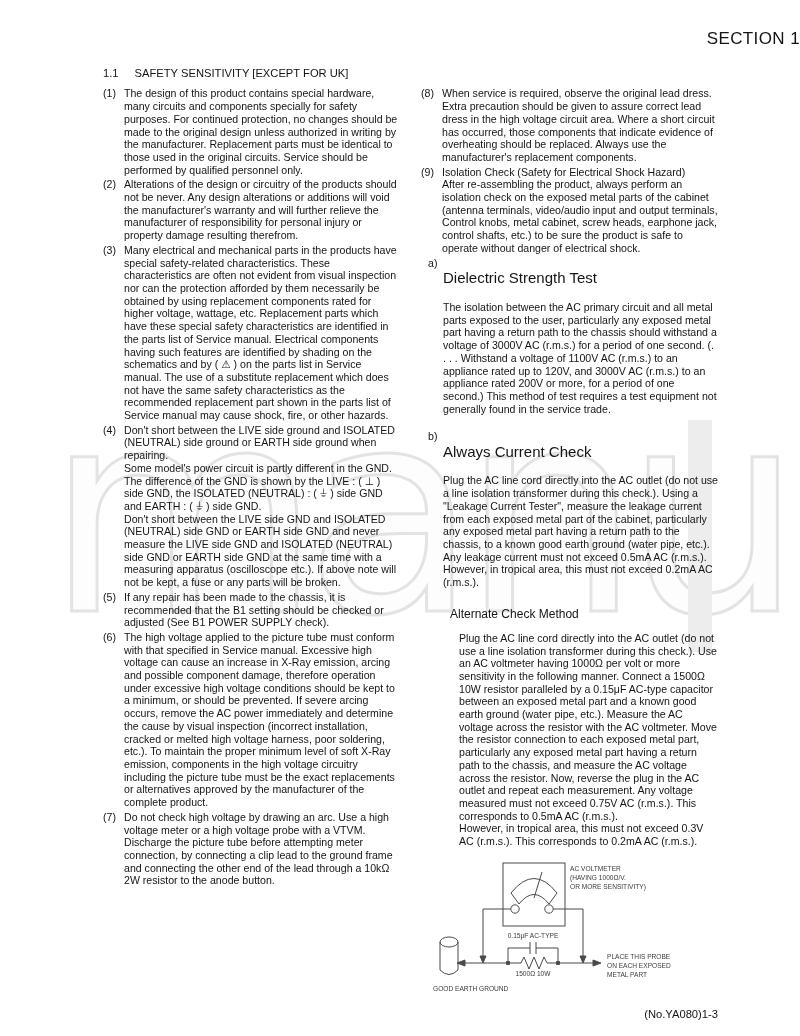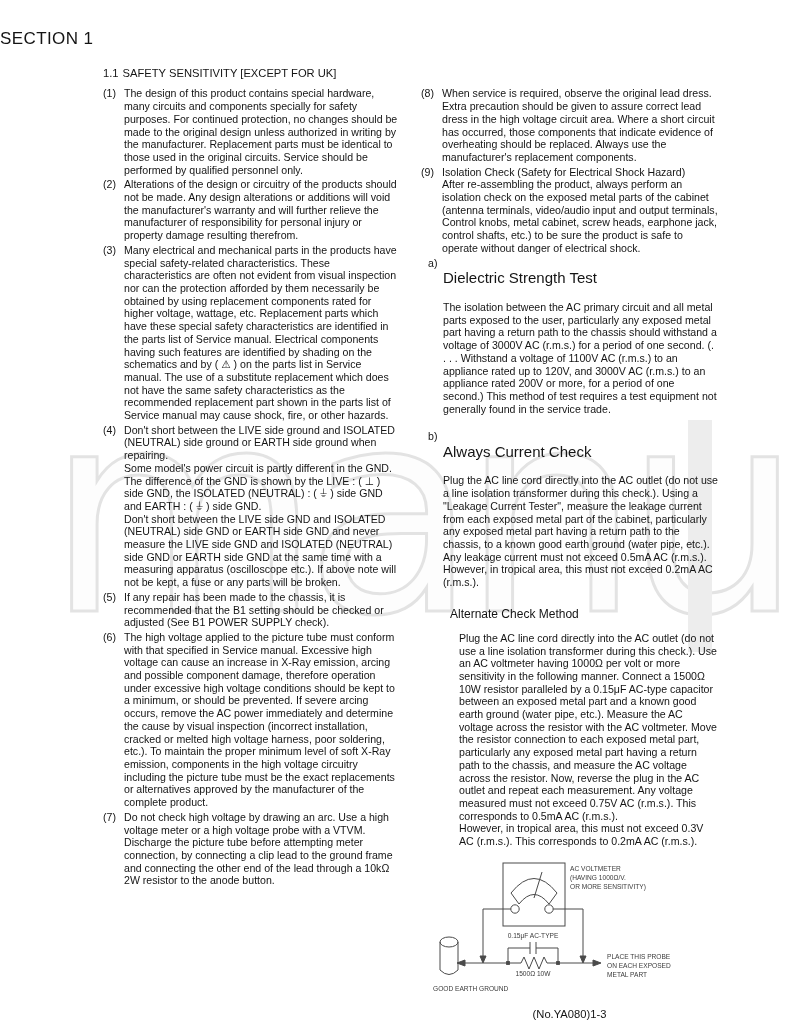--- a/index.html
+++ b/index.html
@@ -15,38 +15,38 @@
     font-family:"DejaVu Sans", sans-serif;
     font-size:282px; line-height:0.82; letter-spacing:-16px;
     color:#fdfdfd; -webkit-text-stroke:3px #e3e3e3;
     white-space:nowrap; user-select:none; pointer-events:none;
   }
   .watermark-bar {
     position:absolute; left:688px; top:420px; width:24px; height:232px;
     background:#ededed; z-index:0; pointer-events:none;
   }
   .content { position:relative; z-index:1; }
-  .doc-title { text-align:left; padding-top:28px; font-size:17px; line-height:1.32; letter-spacing:0.4px; }
+  .doc-title { text-align:right; padding-top:28px; font-size:17px; line-height:1.32; letter-spacing:0.4px; }
   .section-heading { margin:17px 0 8px 103px; font-size:11.2px; }
-  .section-heading .sec-num { margin-right:4px; }
+  .section-heading .sec-num { margin-right:16px; }
   .columns { display:flex; margin:0 82px 0 103px; gap:21px; align-items:flex-start; }
   .col { flex:1; min-width:0; font-size:10.6px; line-height:1.2; }
   .item { display:flex; margin-bottom:2px; }
   .item .num { flex:0 0 21px; }
   .item .body { flex:1; white-space:pre-line; }
   .sub-item { margin-left:7px; }
   .sub-item .num { flex:0 0 15px; }
   .sub-title { font-size:15px; margin-bottom:1px; }
   .alt-block { margin:6px 0 0 29px; }
   .alt-title { font-size:12px; margin-bottom:10px; }
   .alt-text { white-space:pre-line; margin-left:9px; }
   .diagram-wrap { margin:12px 0 0 10px; }
   .diagram-wrap svg { display:block; }
   .svg-label { font-family:"Liberation Sans", sans-serif; font-size:6.6px; fill:#3a3a3a; }
-  .footer { text-align:center; margin-top:8px; font-size:11.2px; }
+  .footer { text-align:right; margin-top:8px; font-size:11.2px; }
 </style>
 </head>
 <body>
 
 <div class="watermark">manual</div>
 <div class="watermark-bar"></div>
 
 <div class="content">
 
   <div class="doc-title">
@@ -59,21 +59,21 @@
 
   <div class="columns">
 
     <div class="col">
       <div class="item">
         <span class="num">(1)</span>
         <div class="body">The design of this product contains special hardware, many circuits and components specially for safety purposes. For continued protection, no changes should be made to the original design unless authorized in writing by the manufacturer. Replacement parts must be identical to those used in the original circuits. Service should be performed by qualified personnel only.</div>
       </div>
       <div class="item">
         <span class="num">(2)</span>
-        <div class="body">Alterations of the design or circuitry of the products should not be made. Any design alterations or additions will void the manufacturer's warranty and will further relieve the manufacturer of responsibility for personal injury or property damage resulting therefrom.</div>
+        <div class="body">Alterations of the design or circuitry of the products should not be never. Any design alterations or additions will void the manufacturer's warranty and will further relieve the manufacturer of responsibility for personal injury or property damage resulting therefrom.</div>
       </div>
       <div class="item">
         <span class="num">(3)</span>
         <div class="body">Many electrical and mechanical parts in the products have special safety-related characteristics. These characteristics are often not evident from visual inspection nor can the protection afforded by them necessarily be obtained by using replacement components rated for higher voltage, wattage, etc. Replacement parts which have these special safety characteristics are identified in the parts list of Service manual. Electrical components having such features are identified by shading on the schematics and by ( ⚠ ) on the parts list in Service manual. The use of a substitute replacement which does not have the same safety characteristics as the recommended replacement part shown in the parts list of Service manual may cause shock, fire, or other hazards.</div>
       </div>
       <div class="item">
         <span class="num">(4)</span>
         <div class="body">Don't short between the LIVE side ground and ISOLATED (NEUTRAL) side ground or EARTH side ground when repairing.
 Some model's power circuit is partly different in the GND. The difference of the GND is shown by the LIVE : ( ⊥ ) side GND, the ISOLATED (NEUTRAL) : ( ⏚ ) side GND and EARTH : ( ⏚ ) side GND.
 Don't short between the LIVE side GND and ISOLATED (NEUTRAL) side GND or EARTH side GND and never measure the LIVE side GND and ISOLATED (NEUTRAL) side GND or EARTH side GND at the same time with a measuring apparatus (oscilloscope etc.). If above note will not be kept, a fuse or any parts will be broken.</div>

